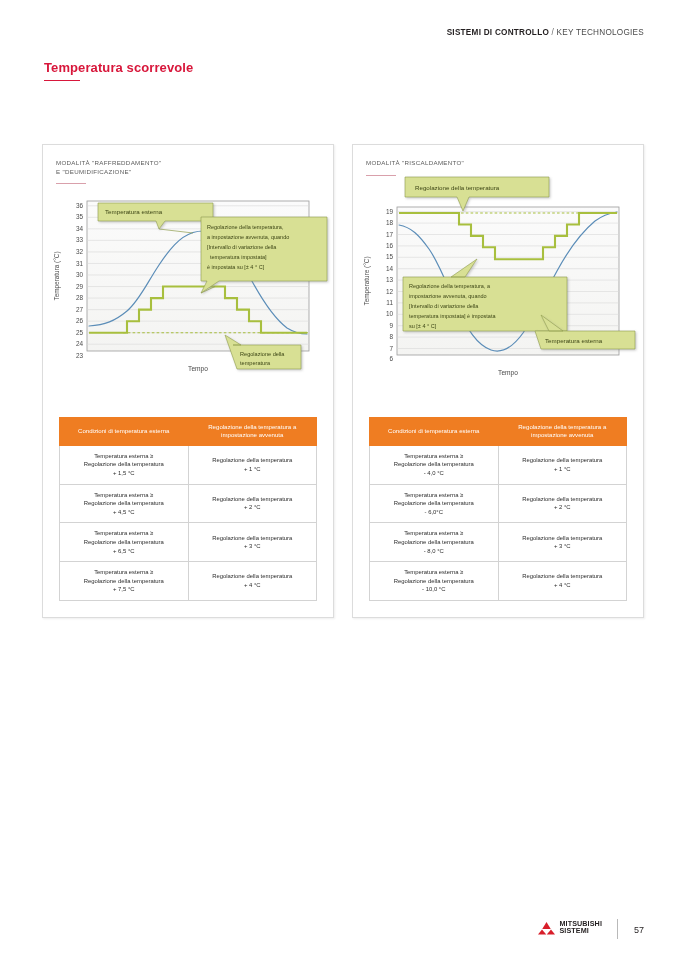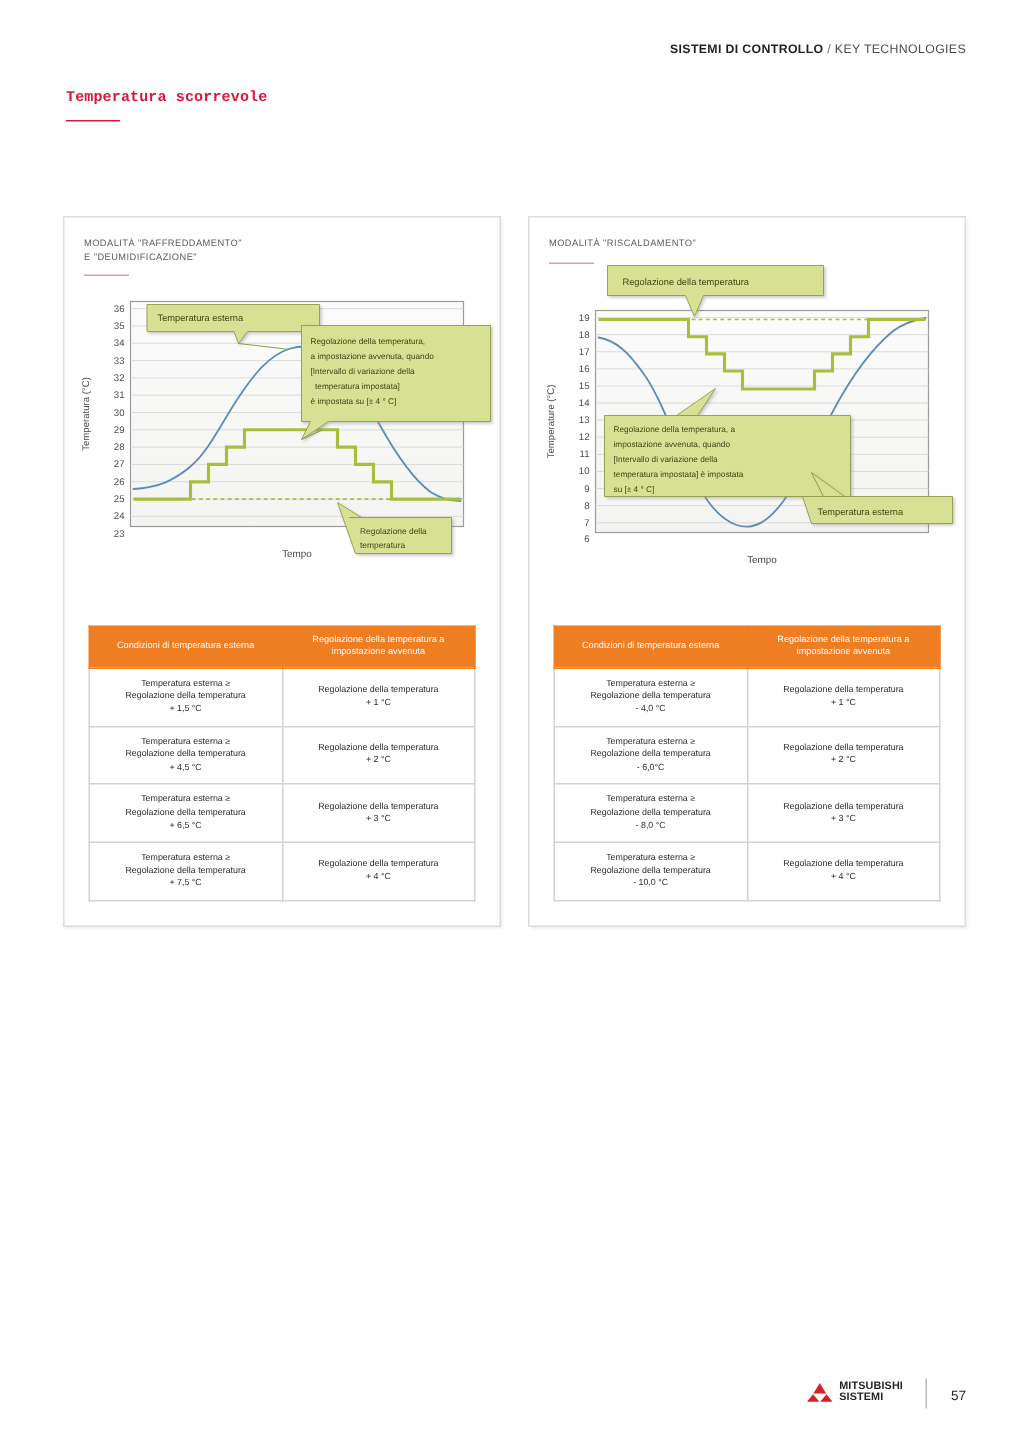--- a/index.html
+++ b/index.html
@@ -15,21 +15,21 @@
     position:absolute;top:28px;right:34px;
     font-size:8.2px;letter-spacing:.25px;color:#3b3b3b;white-space:nowrap;
   }
   .header .bold{font-weight:bold;color:#231f20;}
   .header .slash{color:#6d6d6d;}
   .header .light{color:#4a4a4a;}
 
   
   .title{
     position:absolute;left:44px;top:60px;
-    font-size:10px;font-weight:bold;color:#d8173b;letter-spacing:.1px;font-family:Liberation Mono, monospace;
+    font-size:13px;font-weight:bold;color:#d8173b;letter-spacing:.1px;
   }
   .title-rule{
     position:absolute;left:44px;top:80px;width:36px;height:1.4px;background:#d8173b;
   }
 
   
   .intro{
     position:absolute;font-size:8.6px;line-height:14.6px;color:#231f20;
   }
   .intro.left{left:44px;top:85px;width:300px;}

